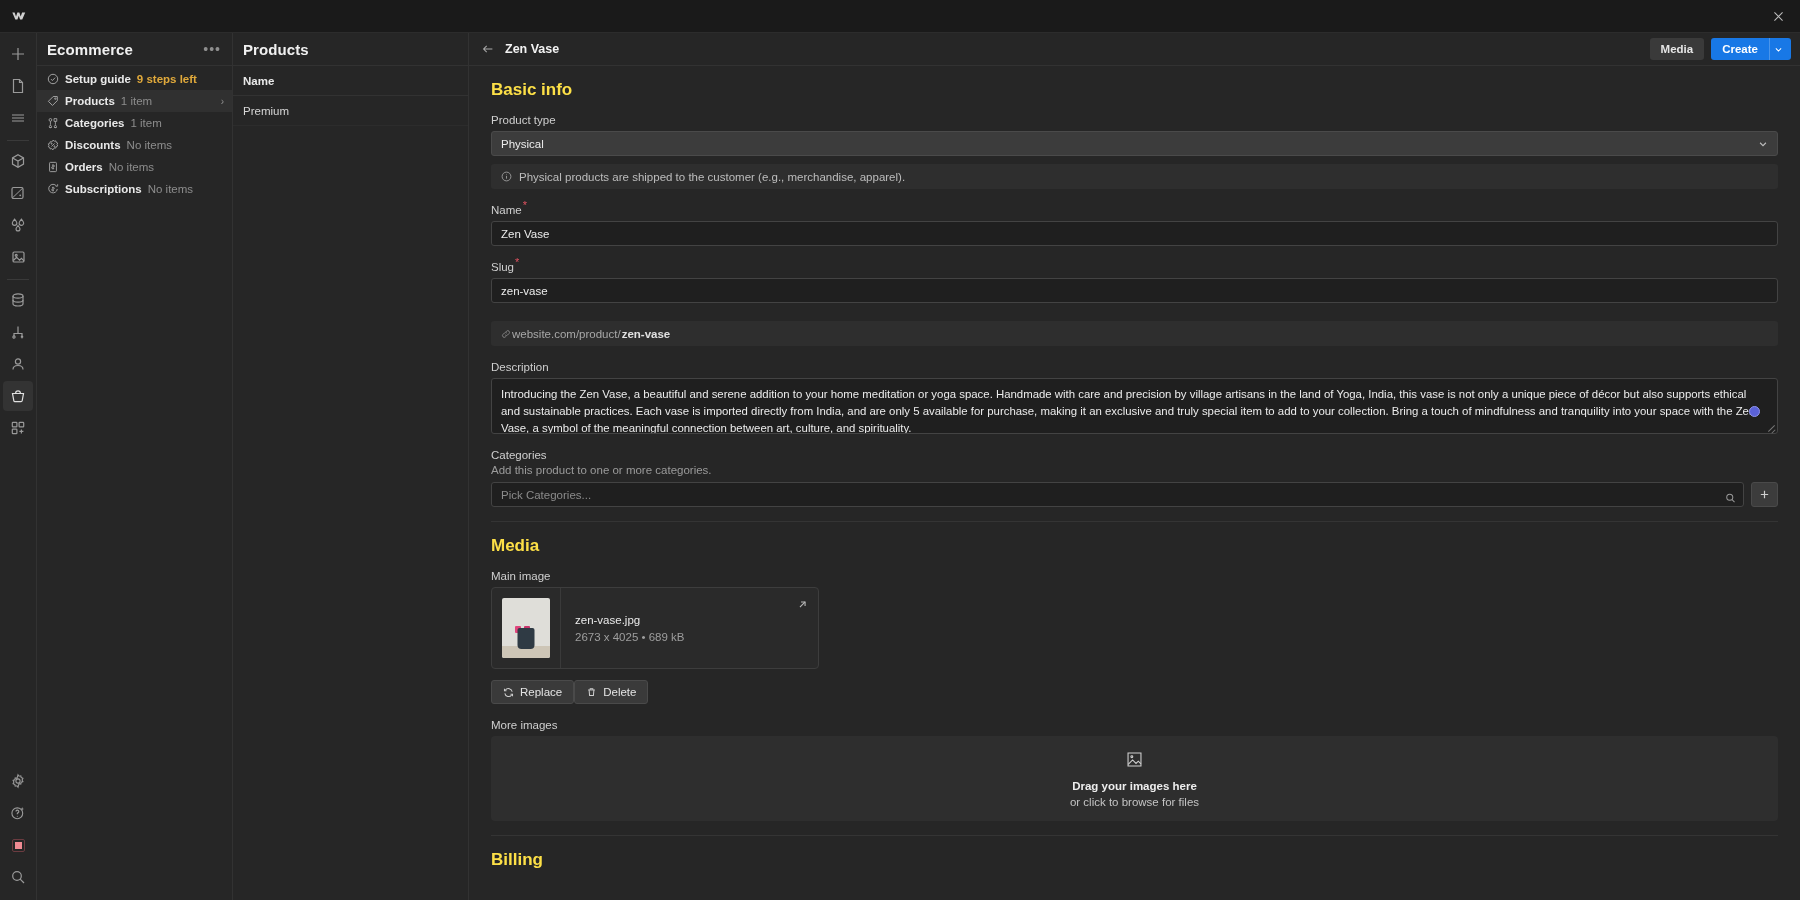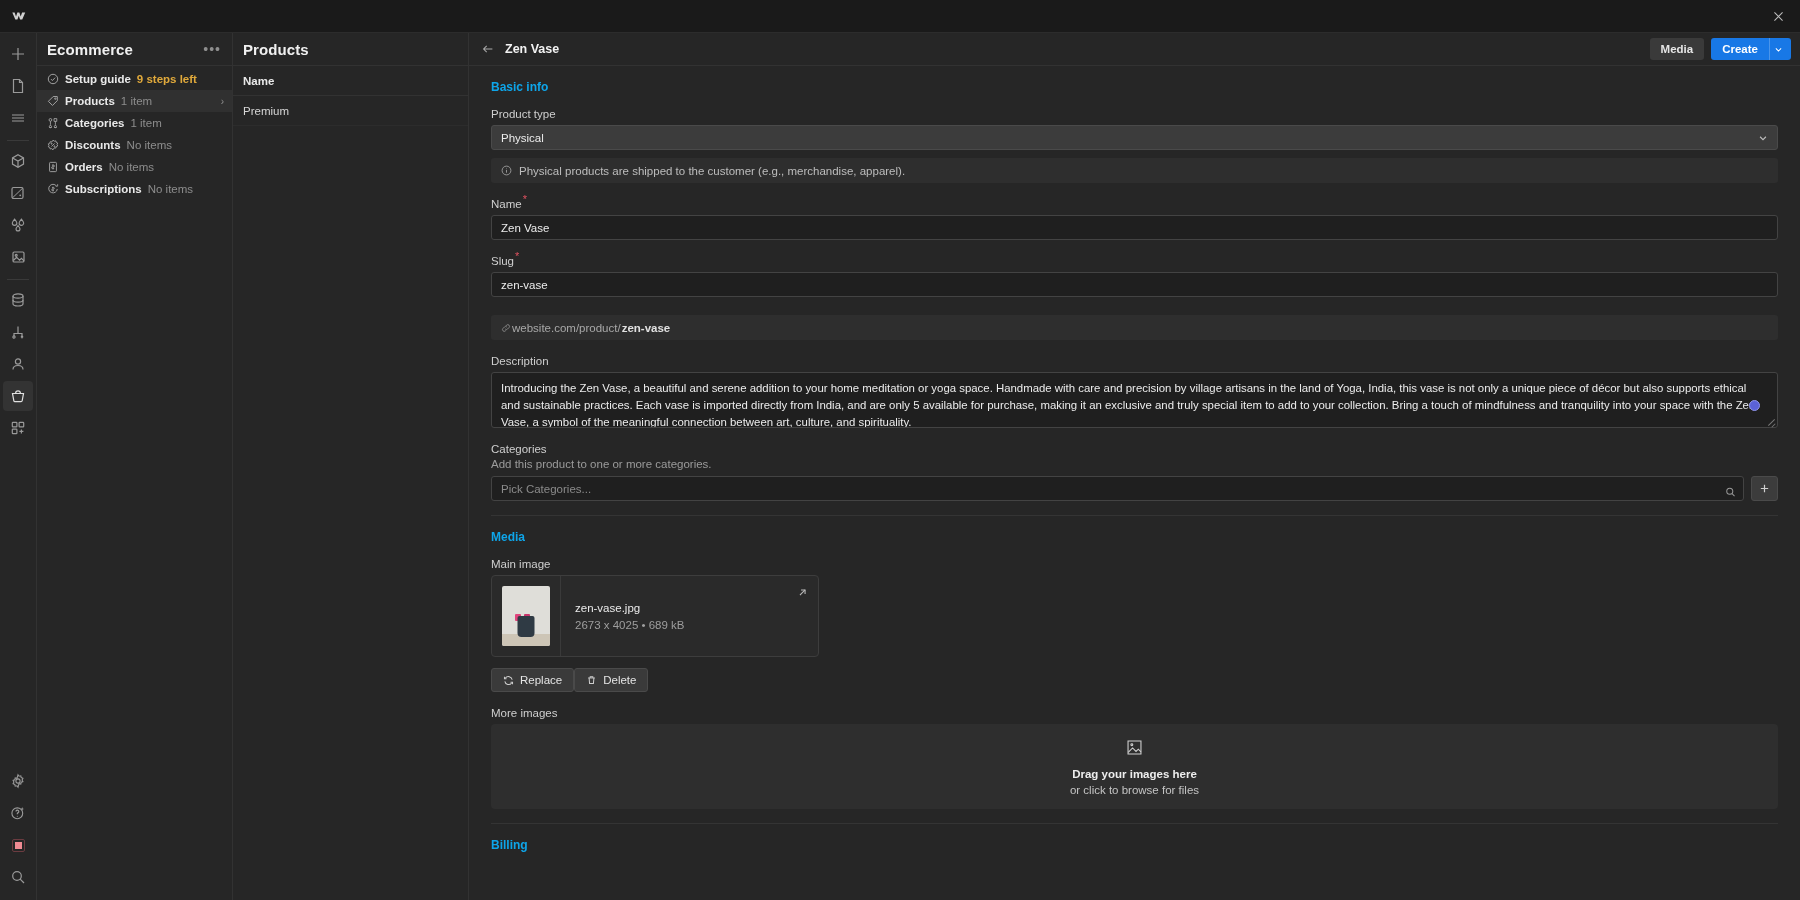--- a/index.html
+++ b/index.html
@@ -113,21 +113,21 @@
   }
   .btn-create-arrow svg { width: 9px; height: 9px; }
 
   
   .ed-scroll { flex: 1; overflow-y: auto; overflow-x: hidden; padding-bottom: 40px; }
   .ed-scroll::-webkit-scrollbar { width: 9px; }
   .ed-scroll::-webkit-scrollbar-track { background: #262626; }
   .ed-scroll::-webkit-scrollbar-thumb { background: #6a6a6a; border-radius: 5px; border: 2px solid #262626; }
 
   .section { padding: 0 22px; }
-  .sec-title { font-size: 12px; font-weight: bold; color: #0ea5e9; padding: 14px 0 10px; }
+  .sec-title { font-size: 17px; font-weight: bold; color: #fde047; padding: 14px 0 10px; }
   .sec-divider { height: 1px; background: #343434; margin: 14px 0 0; }
 
   .field { margin-bottom: 11px; }
   .f-label { font-size: 11.5px; color: #cfcfcf; margin-bottom: 5px; display: inline-block; }
   .req { color: #e05260; font-size: 11px; margin-left: 1px; vertical-align: super; line-height: 0;}
   .f-sub { font-size: 11.5px; color: #9b9b9b; margin: -2px 0 6px; }
 
   .select-box {
     height: 25px; background: #3c3c3c; border: 1px solid #4a4a4a; border-radius: 3px;
     display: flex; align-items: center; padding: 0 9px; font-size: 11.5px; color: #ececec;

